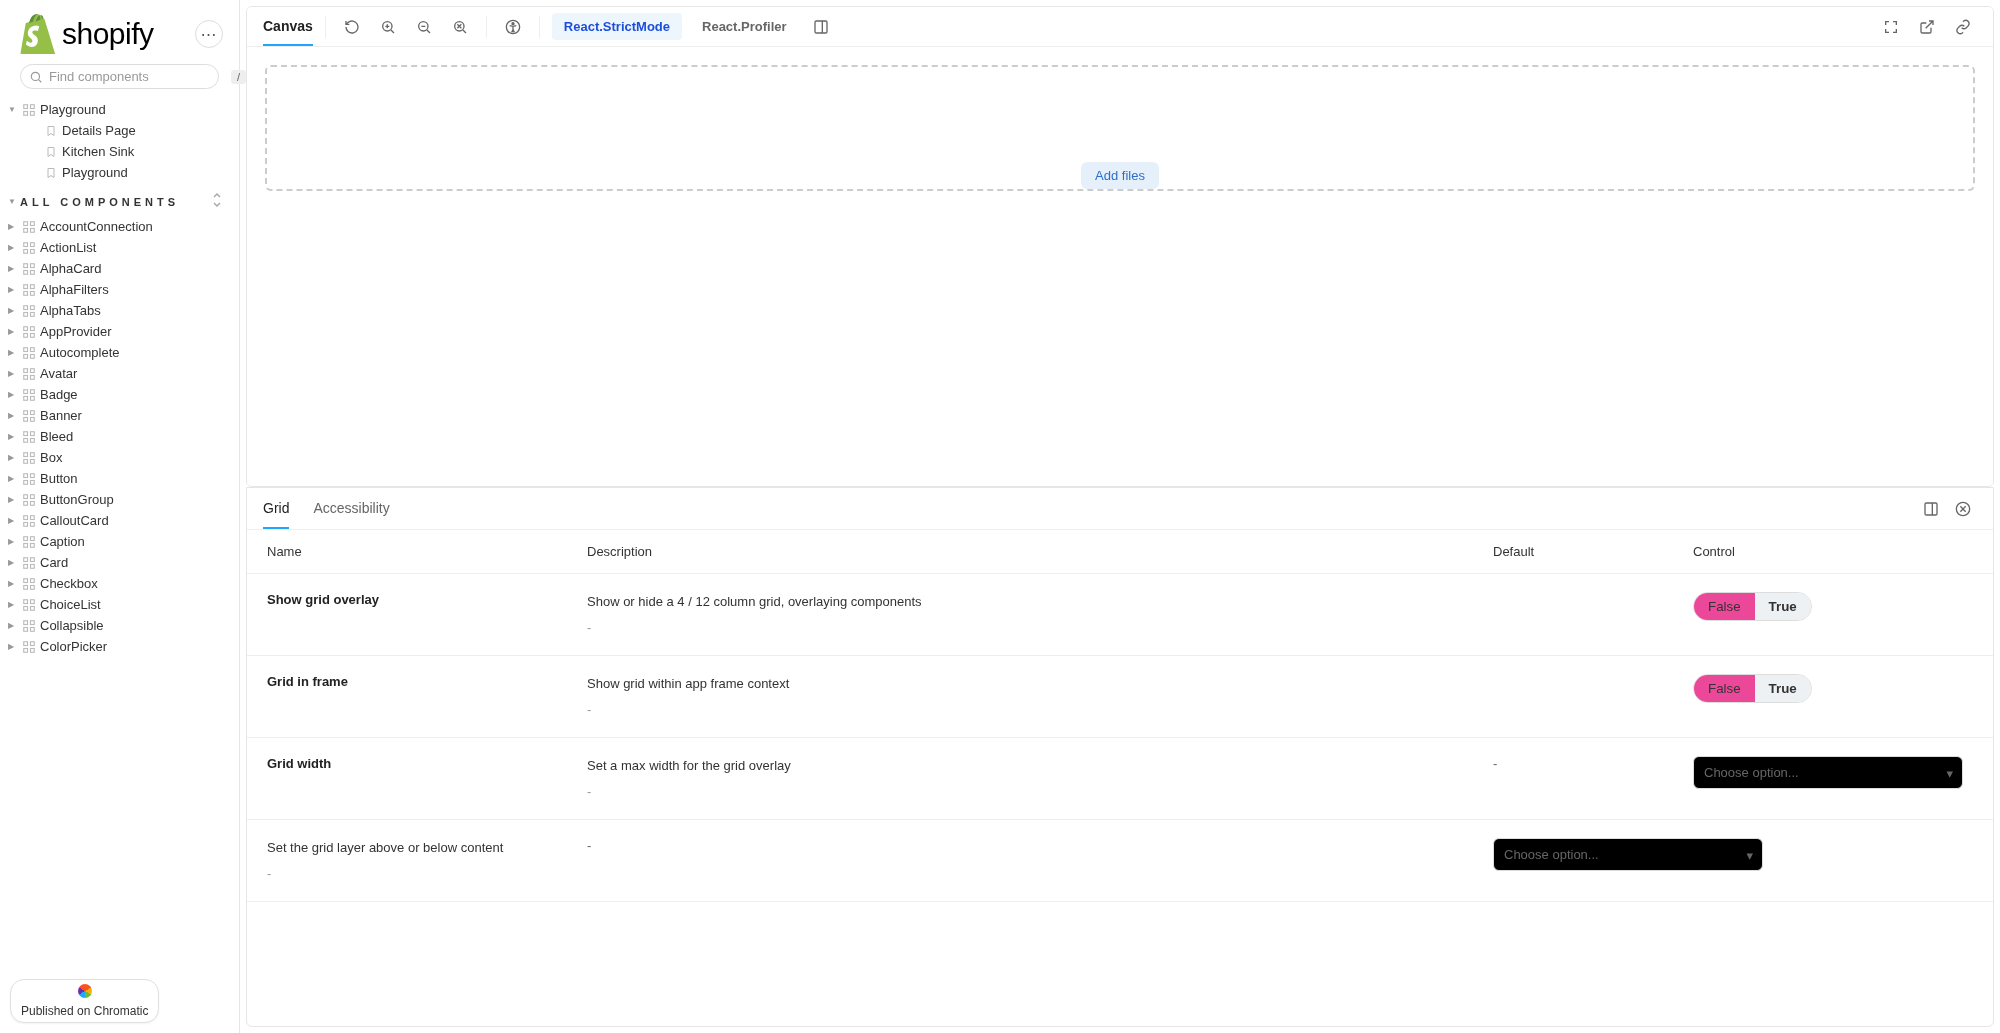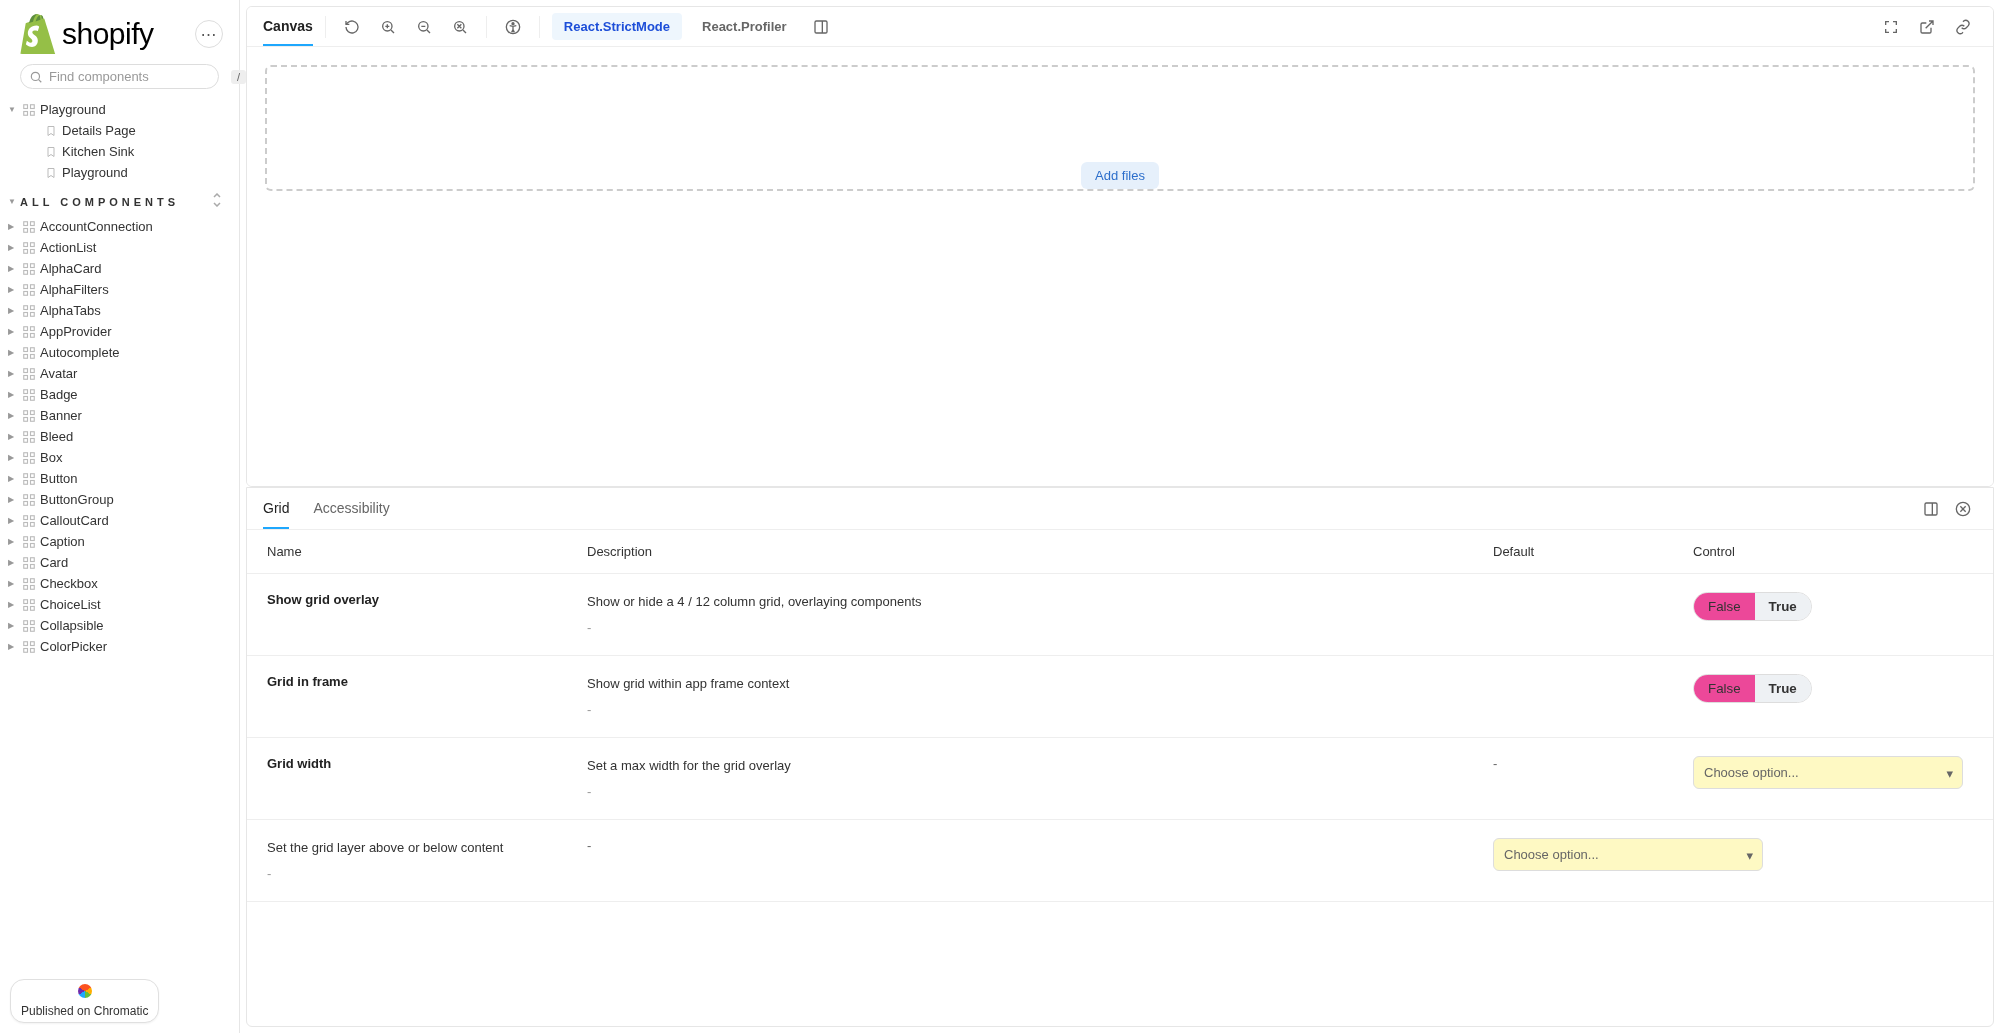--- a/index.html
+++ b/index.html
@@ -69,21 +69,21 @@
 .ct-name { font-weight:700; font-size:13px; color:#222; }
 .ct-desc { font-size:13px; color:#333; line-height:1.5; }
 .ct-desc .dash { margin-top:6px; color:#999; }
 .ct-default { font-size:13px; color:#666; }
 
 .segmented { display:inline-flex; border:1px solid #ddd; border-radius:18px; overflow:hidden; font-size:13px; }
 .segmented button { border:none; background:#ec4899; padding:6px 14px; cursor:pointer; color:#333; font-weight:500; }
 .segmented button.active { background:#eef1f4; font-weight:600; }
 
 .select-wrap { position:relative; width:270px; }
-.select-wrap select { width:100%; padding:8px 10px; border:1px solid #ddd; border-radius:6px; background:#fef9c3; font-size:13px; color:#666; appearance:none; cursor:pointer; }
+.select-wrap select { width:100%; padding:8px 10px; border:1px solid #ddd; border-radius:6px; background:#000000; font-size:13px; color:#666; appearance:none; cursor:pointer; }
 .select-wrap::after { content:"▾"; position:absolute; right:10px; top:50%; transform:translateY(-50%); color:#666; pointer-events:none; }
 
 
 .comp-svg { width:12px; height:12px; }
 </style>
 </head>
 <body>
 
 <div class="app">
 

